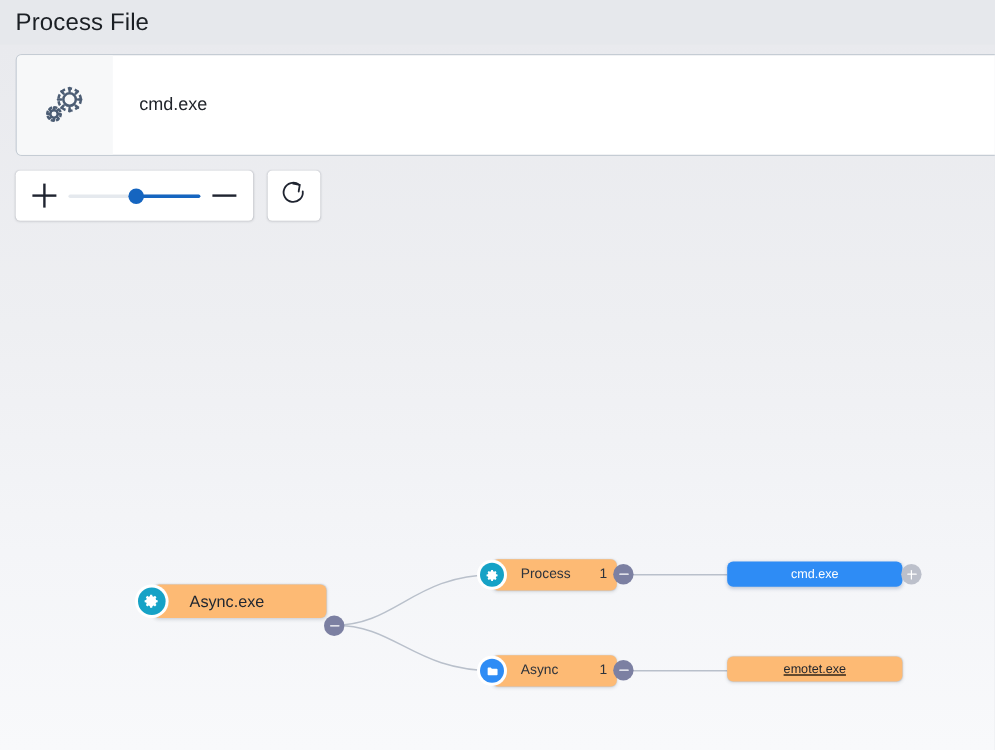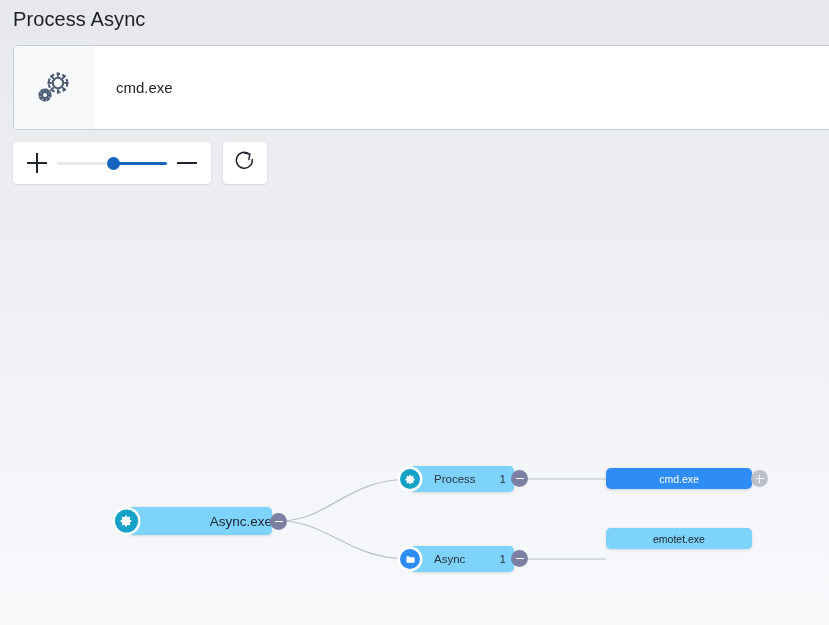--- a/index.html
+++ b/index.html
@@ -173,31 +173,30 @@
   }
   .edges { position: absolute; left: 0; top: 0; }
 
   
   .node {
     position: absolute;
     box-sizing: border-box;
     display: flex;
     align-items: center;
     border-radius: 5px;
-    background: #7dd3fc;
+    background: #fdba74;
     box-shadow: 0 1px 3px rgba(30,40,60,.14), 0 0 1px rgba(30,40,60,.14);
     cursor: pointer;
   }
 
   
   .node-async {
-    left: 128px; top: 507px;
+    left: 128px; top: 487px;
     width: 144px; height: 28px;
     padding-left: 30px;
-    justify-content: flex-end;
   }
   .node-async .label {
     font-size: 13.5px;
     color: #222831;
   }
 
   
   .node-cat {
     width: 104px; height: 26px;
     padding: 0 8px 0 24px;
@@ -222,21 +221,21 @@
   .node-leaf .label {
     font-size: 10.5px;
     color: #22262d;
   }
   .node-cmd {
     left: 606px; top: 468px;
     background: #2e8cf5;
     box-shadow: 0 1px 3px rgba(30,60,110,.22);
   }
   .node-cmd .label { color: #ffffff; }
-  .node-emotet { left: 606px; top: 528px; }
+  .node-emotet { left: 606px; top: 547px; text-decoration: underline; }
 
   
   .node-icon {
     position: absolute;
     border-radius: 50%;
     display: flex;
     align-items: center;
     justify-content: center;
     box-shadow: 0 0 0 2.5px #ffffff;
   }
@@ -287,21 +286,21 @@
   .tog-cmd     { left: 751px; top: 470px; }
 </style>
 </head>
 <body>
 
 <div id="app">
 
   <div class="canvas"></div>
 
   <div class="titlebar">
-    <div class="page-title">Process Async</div>
+    <div class="page-title">Process File</div>
   </div>
 
   <div class="proc-card">
     <div class="proc-card-iconcell">
       <span class="cogs-icon">
         <svg width="40" height="40" viewBox="0 0 40 40" fill="none" stroke="#4c5d74" stroke-width="2.1">
           <circle cx="24" cy="15" r="5.2"></circle>
           <path d="M24 5.3 L24 8.0 M24 22.0 L24 24.7 M33.7 15 L31.0 15 M17.0 15 L14.3 15
                    M30.9 8.1 L29.0 10.0 M19.0 20.0 L17.1 21.9
                    M30.9 21.9 L29.0 20.0 M19.0 10.0 L17.1 8.1" stroke-linecap="round"></path>

